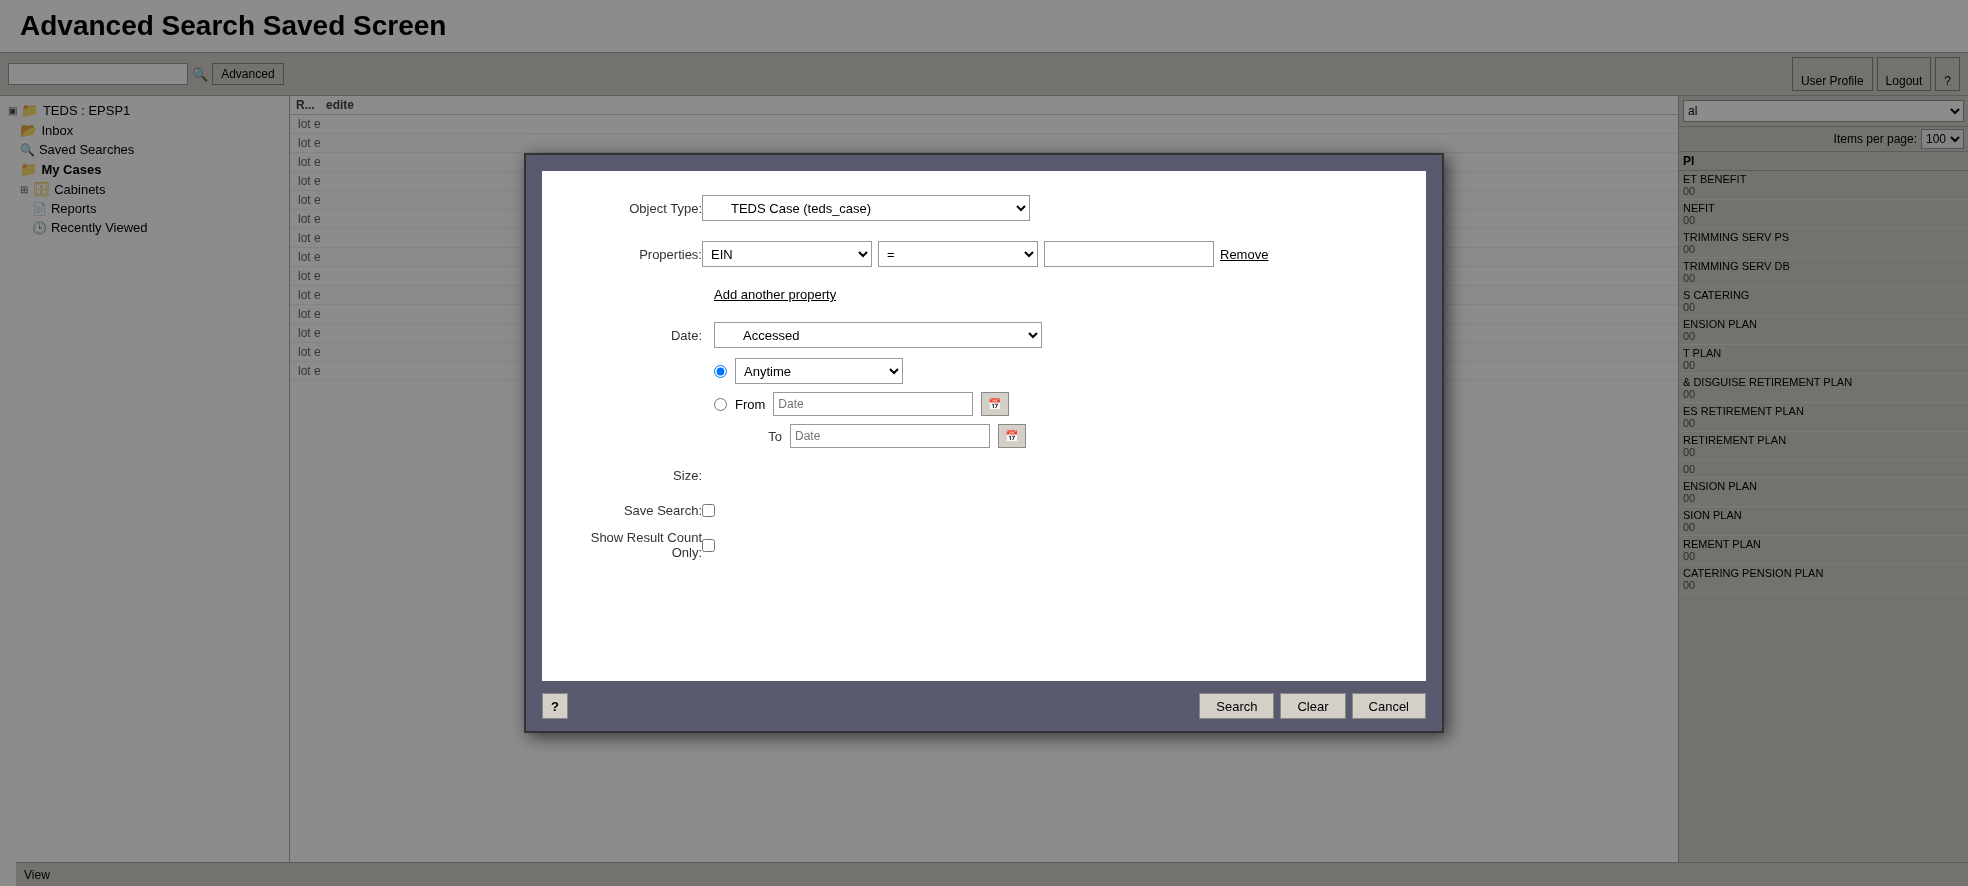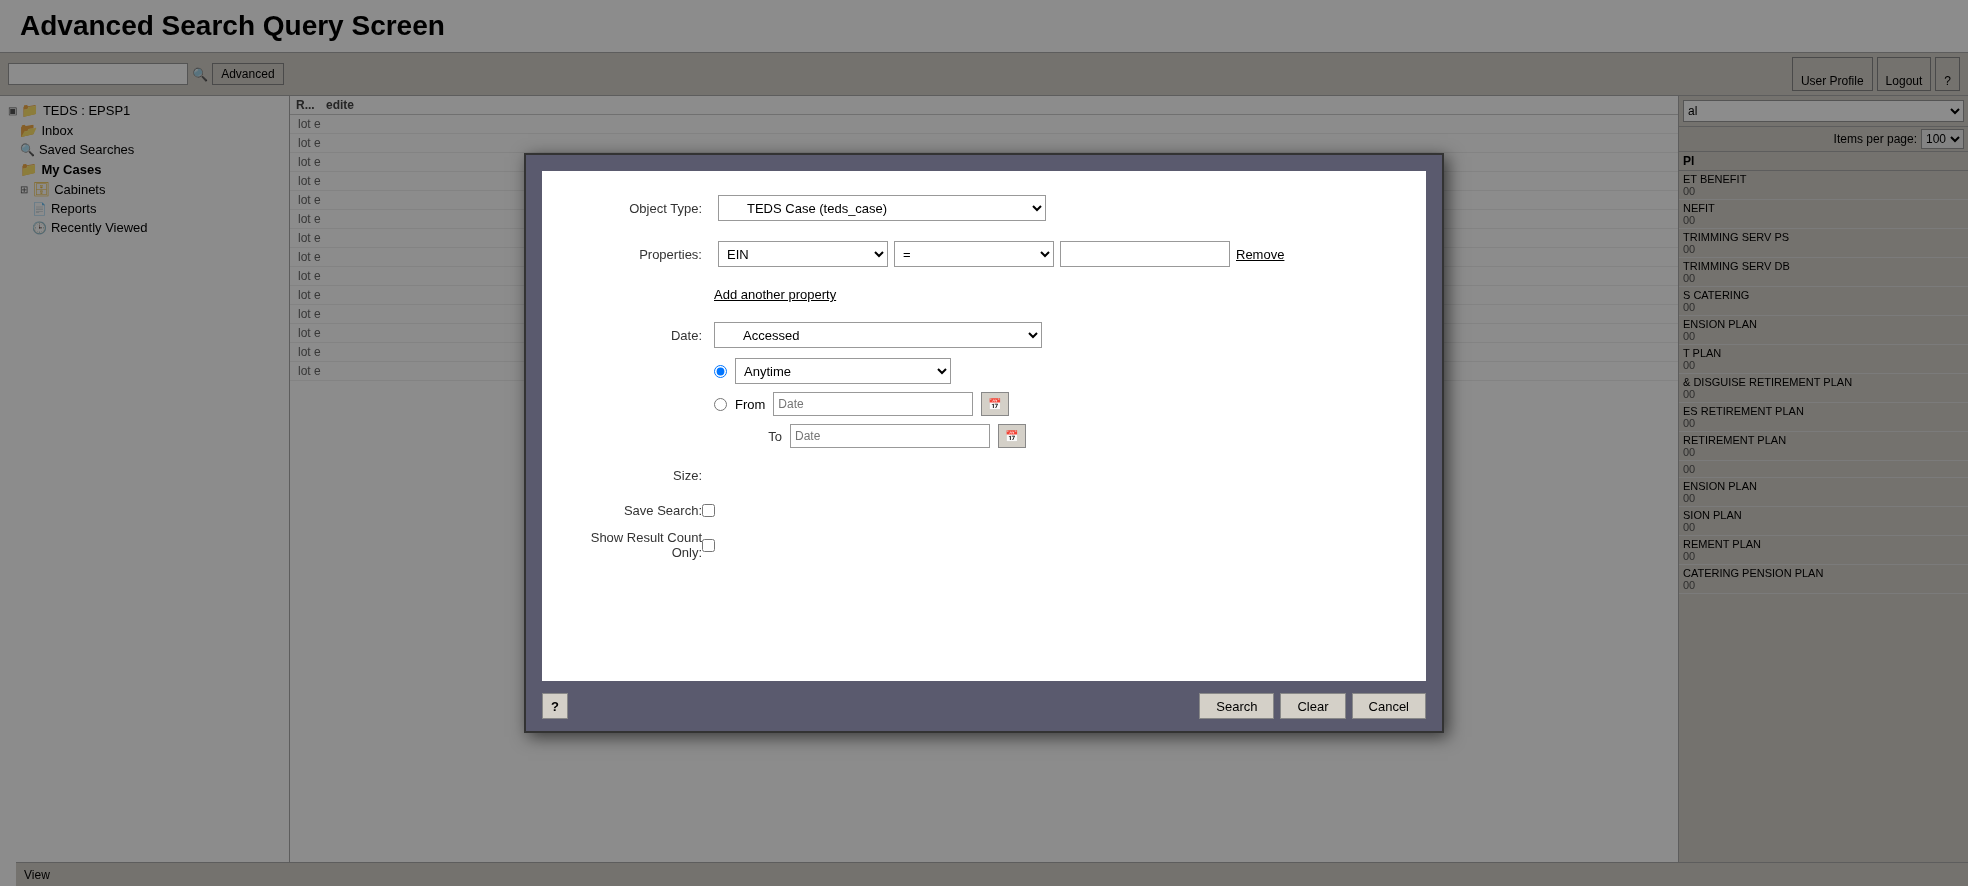--- a/index.html
+++ b/index.html
@@ -210,21 +210,21 @@
 
     .modal-footer-left {
       margin-right: auto;
     }
 
     
     .form-row {
       display: flex;
       align-items: center;
       margin-bottom: 20px;
-      gap: 16px;
+      gap: 0;
     }
 
     .form-label {
       width: 120px;
       text-align: right;
       font-weight: normal;
       font-size: 13px;
       color: #333;
       flex-shrink: 0;
     }
@@ -381,21 +381,21 @@
       font-weight: bold;
       display: flex;
       align-items: center;
       justify-content: center;
     }
   </style>
 </head>
 <body>
 
 <div class="page-title">
-  <span>Advanced Search Query Screen</span>
+  <span>Advanced Search Saved Screen</span>
 </div>
 
 <div class="top-toolbar">
   <input class="search-box-small" type="text" placeholder="" style="">
   <span style="font-size:13px;">🔍</span>
   <button class="toolbar-btn">Advanced</button>
 
   <div style="flex:1"></div>
   <button class="toolbar-btn-right">User Profile</button>
   <button class="toolbar-btn-right">Logout</button>
@@ -593,21 +593,21 @@
           <select class="modal-select modal-select-lg">
             <option>Accessed</option>
             <option>Created</option>
             <option>Modified</option>
           </select>
         </div>
         <div class="date-radio-rows">
 
           <div class="radio-row">
             <input type="radio" name="date_range" checked="" style="">
-            <select class="modal-select" style="width:216px;">
+            <select class="modal-select" style="width:168px;">
               <option>Anytime</option>
               <option>Today</option>
               <option>This Week</option>
               <option>This Month</option>
             </select>
           </div>
 
           <div class="radio-row">
             <input type="radio" name="date_range" style="">
             <span>From</span>

